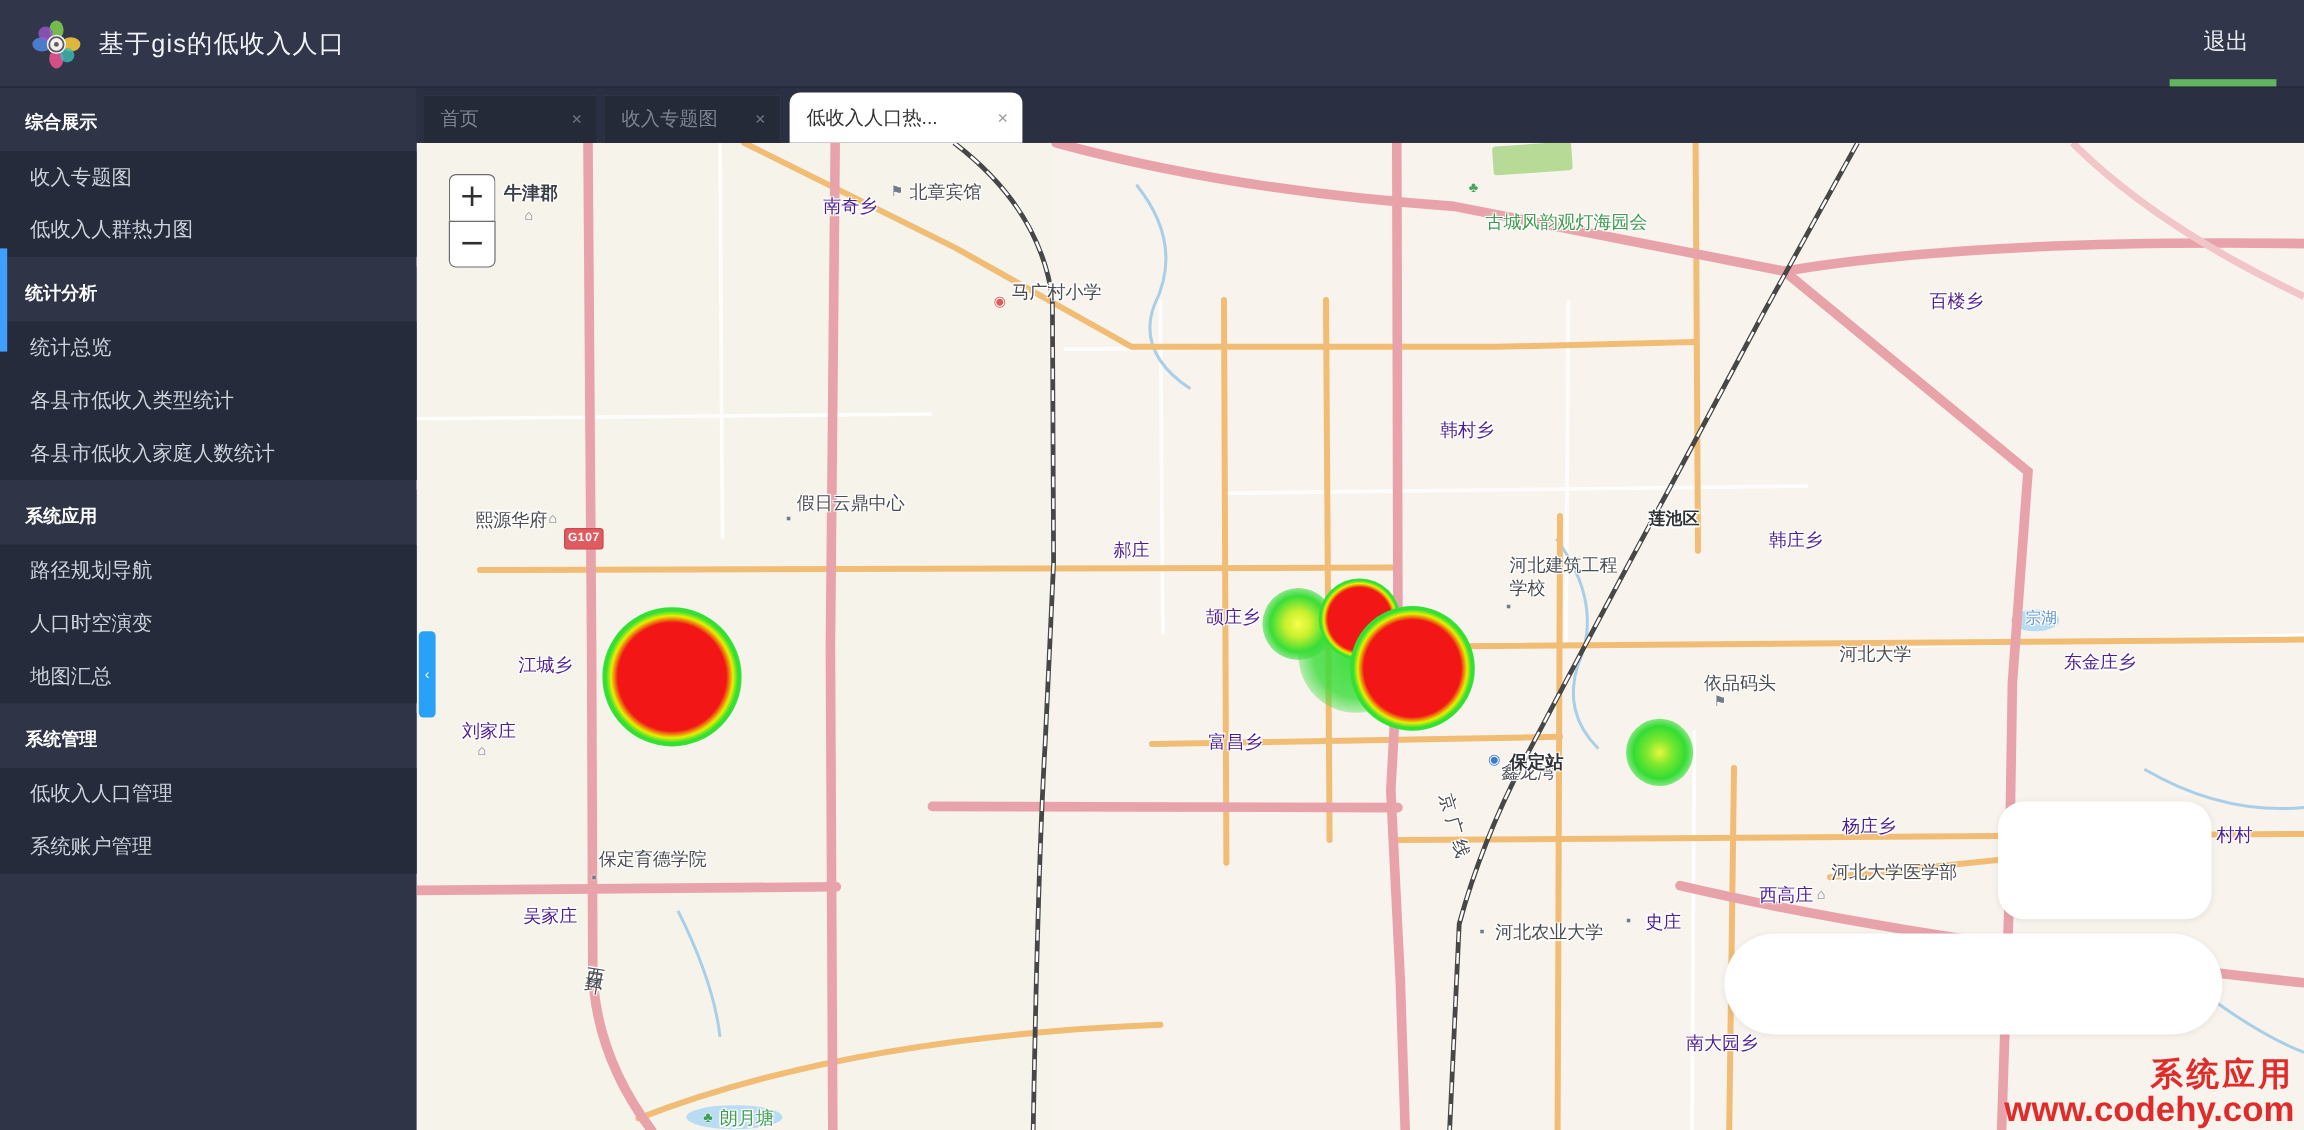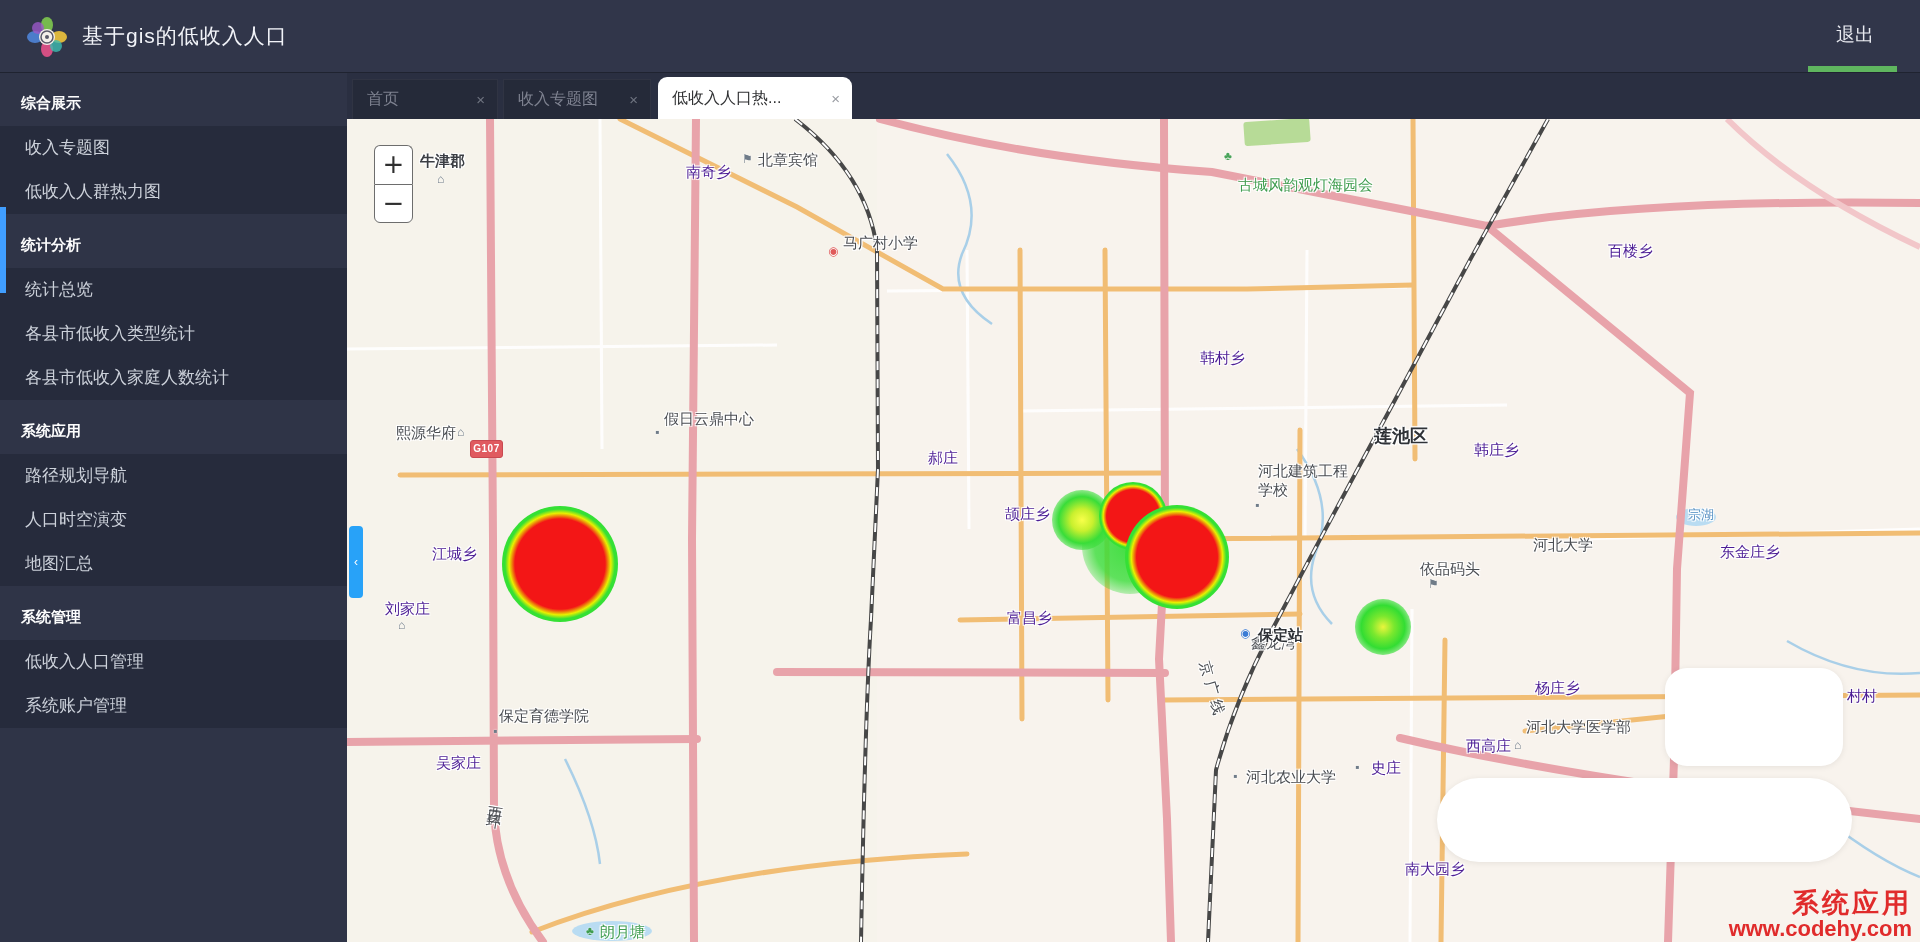--- a/index.html
+++ b/index.html
@@ -31,21 +31,21 @@
   .tab.active .tab-close{color:#9a9da3}
 
   
   .map{position:absolute;left:347px;top:119px;width:1573px;height:823px;background:#f7f4ee;overflow:hidden;z-index:10}
   .map svg{position:absolute;left:0;top:0}
   .mlabel{position:absolute;font-size:15px;color:#4a4d52;white-space:nowrap;z-index:6;
     text-shadow:-1px -1px 0 #fff,1px -1px 0 #fff,-1px 1px 0 #fff,1px 1px 0 #fff,0 0 3px #fff}
   .mlabel.town{color:#4c1d95}
   .mlabel.bold{font-weight:bold;color:#3b3e44}
   .mlabel.poi{color:#4a4d52}
-  .mlabel.district{font-size:18px;font-weight:bold;color:#2f3237}
+  .mlabel.district{font-size:14px;font-weight:bold;color:#2f3237}
   .mlabel.station-bold{font-weight:bold;color:#2f3237}
   .mlabel.green-label{color:#3f9d4f}
   .mlabel.water-label{color:#5b93c4;font-size:13px}
   .mlabel.rail-label{transform:rotate(74deg);transform-origin:left top;letter-spacing:5px;color:#4a4d52}
   .mlabel.road-label-v{writing-mode:vertical-rl;letter-spacing:4px;transform:rotate(9deg);color:#4a4d52}
   .micon{position:absolute;font-size:12px;line-height:1;z-index:6;text-shadow:0 0 2px #fff}
 
   .blob{position:absolute;border-radius:50%;z-index:7;pointer-events:none}
   .blob.red{background:radial-gradient(circle,#f31616 0%,#f31616 55%,#e8f000 62%,#35e035 67%,#35e035 75%,rgba(53,224,53,.5) 84%,rgba(255,110,110,0) 100%)}
   .blob.yellow{background:radial-gradient(circle,#f8ff4a 0%,#c9f02e 26%,#39dd39 55%,rgba(57,221,57,.45) 74%,rgba(57,221,57,0) 100%)}
@@ -60,21 +60,21 @@
   .collapse-tab{position:absolute;left:2px;top:407px;width:14px;height:72px;background:#28a2f8;border-radius:4px;z-index:9;
     display:flex;align-items:center;justify-content:center;color:#fff;font-size:12px;cursor:pointer}
 
   .g107{position:absolute;left:123px;top:321px;width:33px;height:18px;background:#e05a5f;border:1px solid #c94950;border-radius:3px;color:#fff;
     font-size:10px;font-weight:bold;text-align:center;line-height:16px;z-index:6;letter-spacing:.5px}
 
   .white-patch{position:absolute;background:#fff;z-index:8;box-shadow:0 1px 6px rgba(0,0,0,.08)}
 
   .watermark{position:absolute;right:8px;bottom:2px;text-align:right;z-index:12;font-weight:bold;line-height:1.05}
   .watermark .wm1{font-size:27px;letter-spacing:3px}
-  .watermark .wm2{font-size:22px;letter-spacing:0}
+  .watermark .wm2{font-size:29px;letter-spacing:0}
 </style>
 </head>
 <body>
 
 <div class="header">
   <svg class="logo" viewBox="0 0 42 42">
     <ellipse cx="21" cy="9" rx="6" ry="8" fill="#7ec84f" opacity=".9"></ellipse>
     <ellipse cx="21" cy="33" rx="6" ry="8" fill="#e7528a" opacity=".9"></ellipse>
     <ellipse cx="9" cy="21" rx="8" ry="6" fill="#4f84d8" opacity=".9"></ellipse>
     <ellipse cx="33" cy="21" rx="8" ry="6" fill="#f0c43c" opacity=".9"></ellipse>

